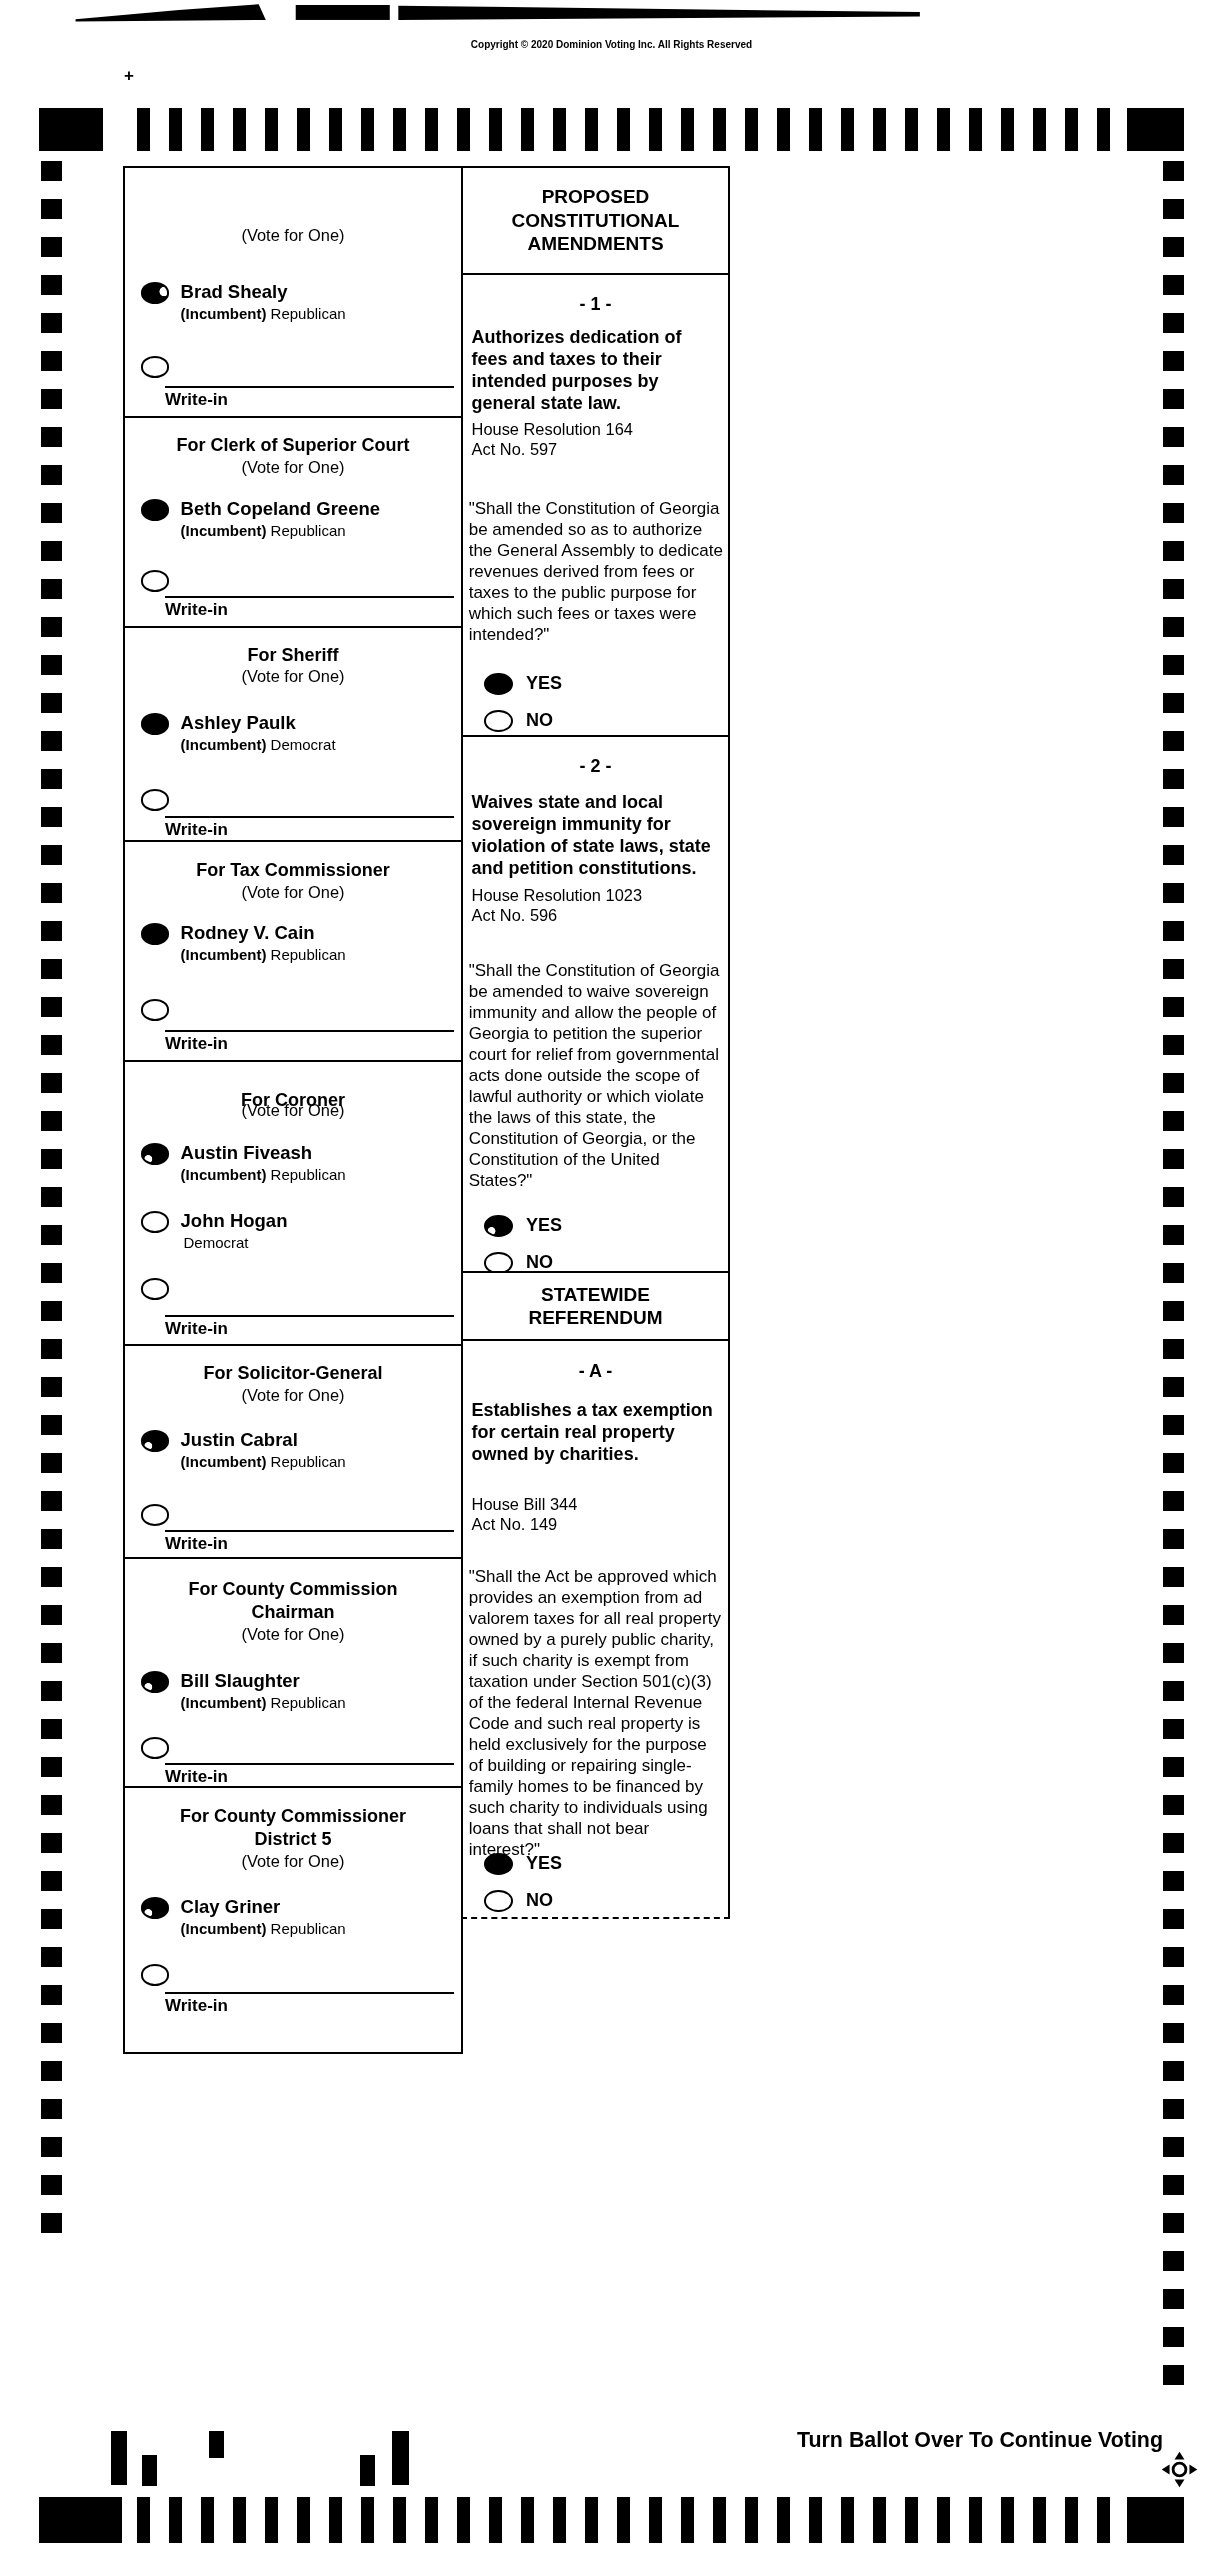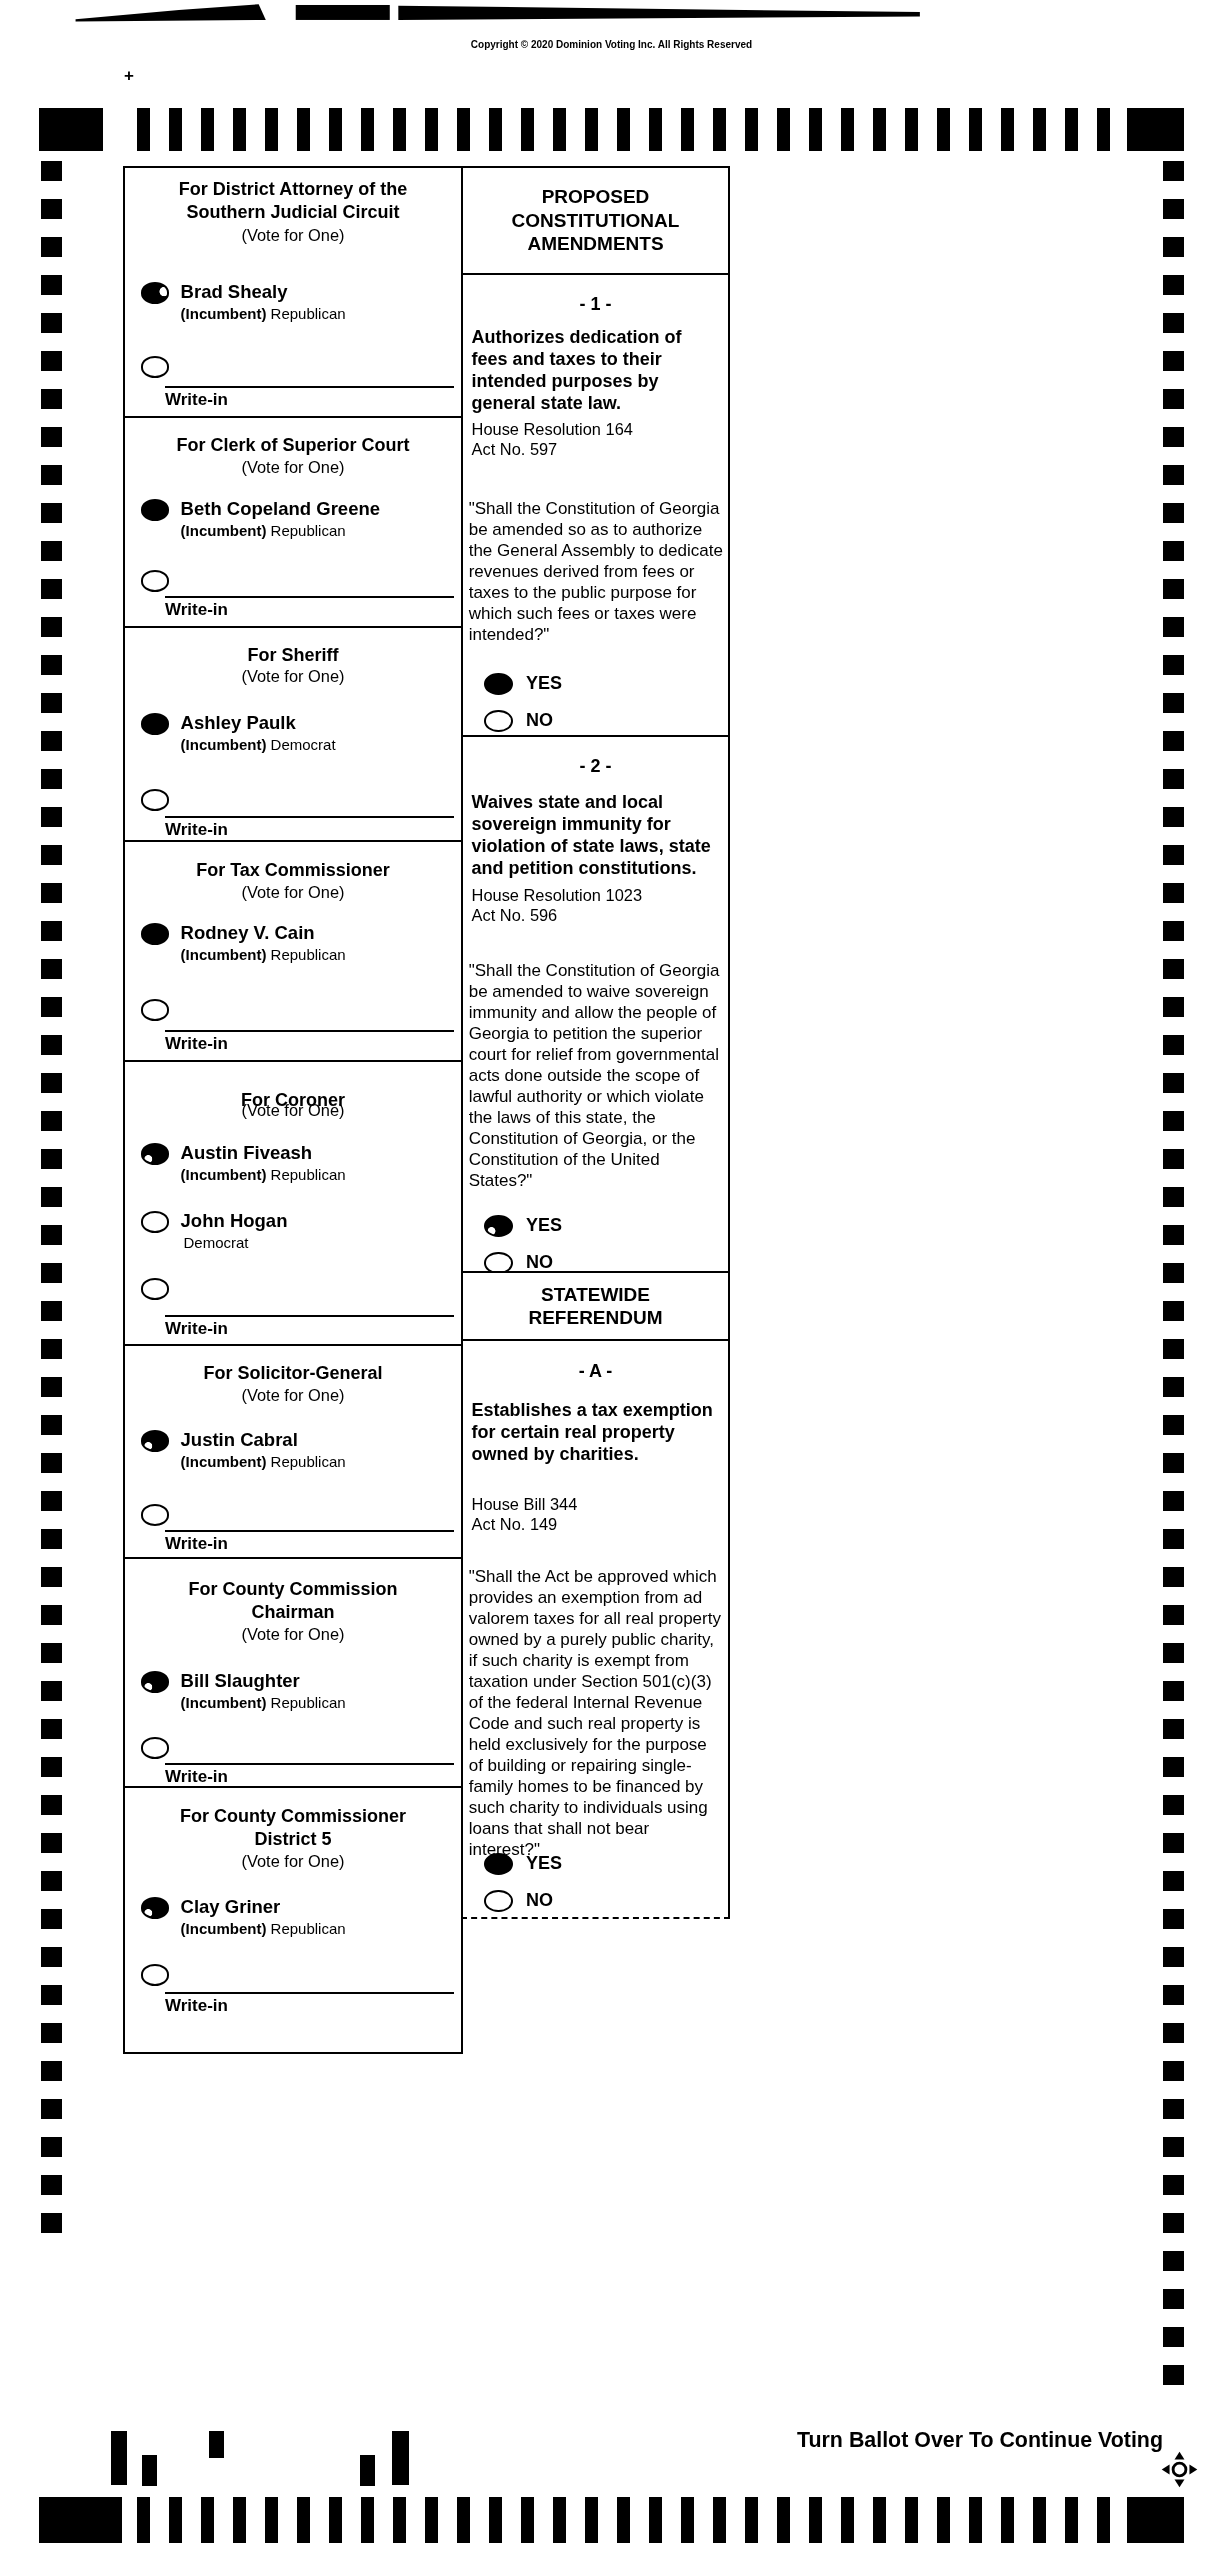--- a/index.html
+++ b/index.html
@@ -109,21 +109,20 @@
     <div class="endblock l"></div>
     <div class="bars"></div>
     <div class="endblock r"></div>
   </div>
   <div class="tcol left"></div>
   <div class="tcol right"></div>
 
   <div class="lbox">
 
     <div class="sec" style="height:250px;">
-      <div class="office" style="top:10px;max-width:300px;">For District Attorney of the Southern Judicial Circuit</div>
       <div class="instr" style="top:58px;">(Vote for One)</div>
       <div class="cand" style="top:113px;">
         <span class="bubble filled notch-r"></span>
         <span>
           <div class="cname">Brad Shealy</div>
           <div class="cdetail"><b>(Incumbent)</b> <span>Republican</span></div>
         </span>
       </div>
       <span class="bubble ebubble" style="top:187px;"></span>
       <div class="writein" style="top:218px;">Write-in</div>

